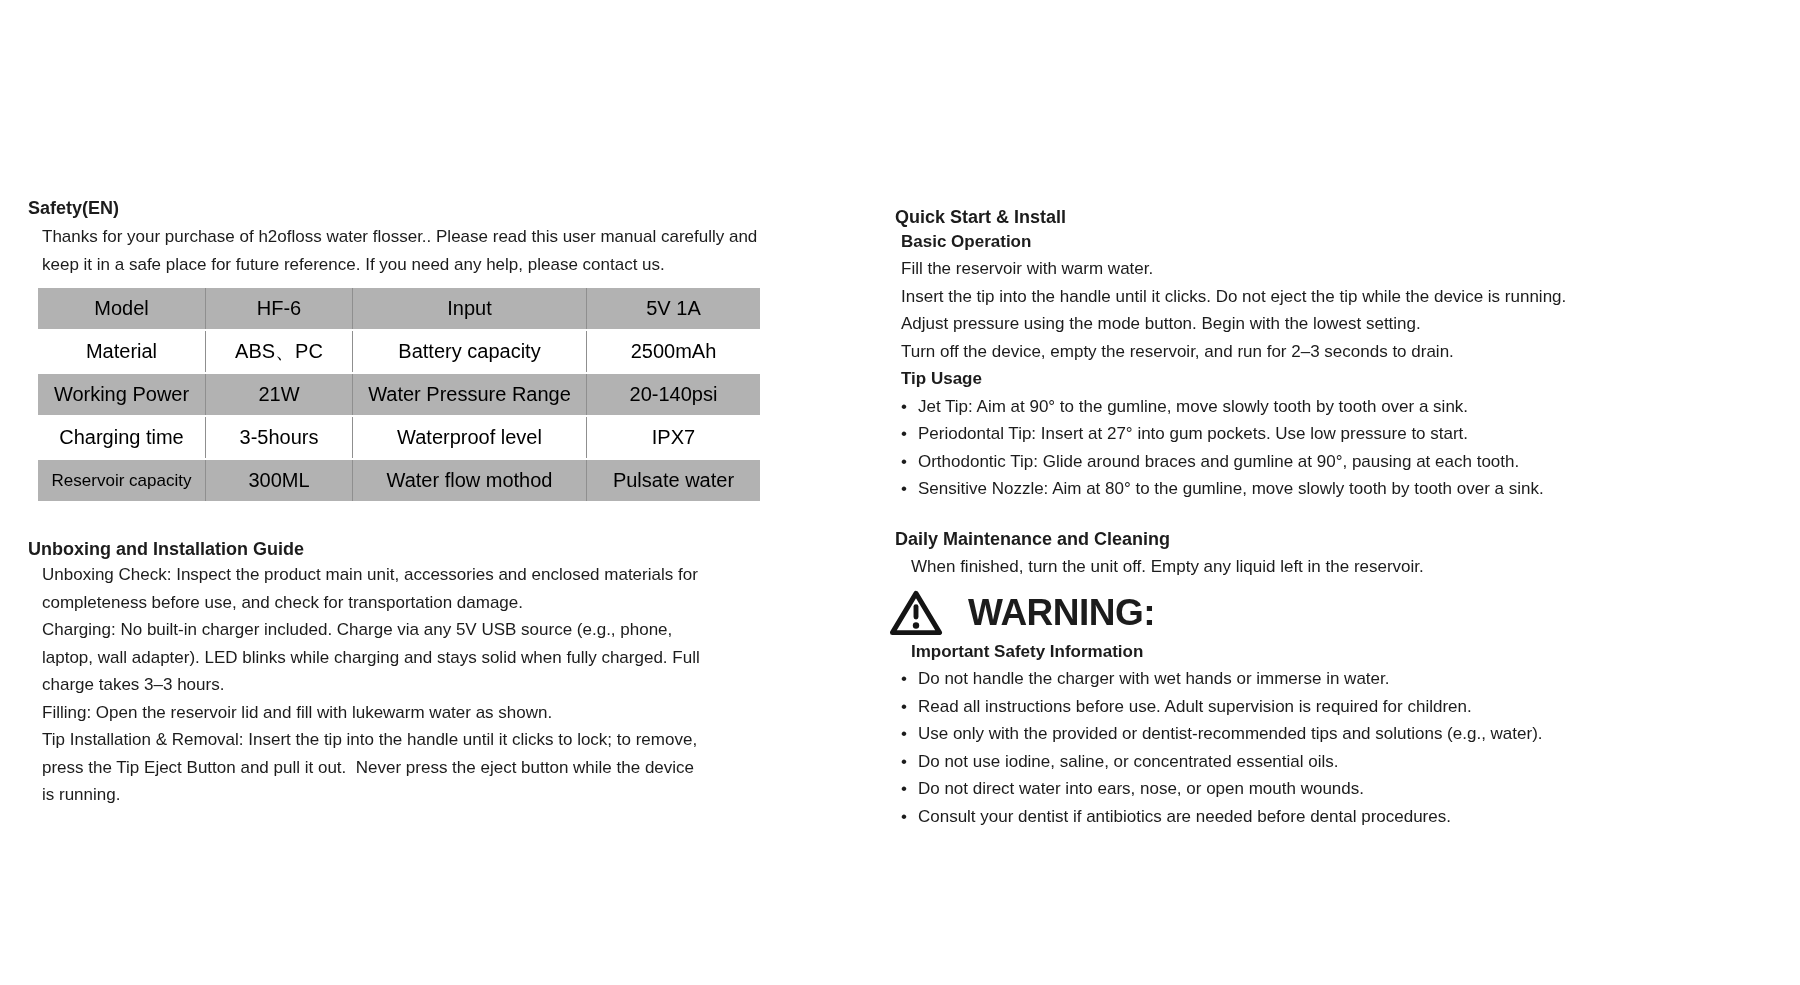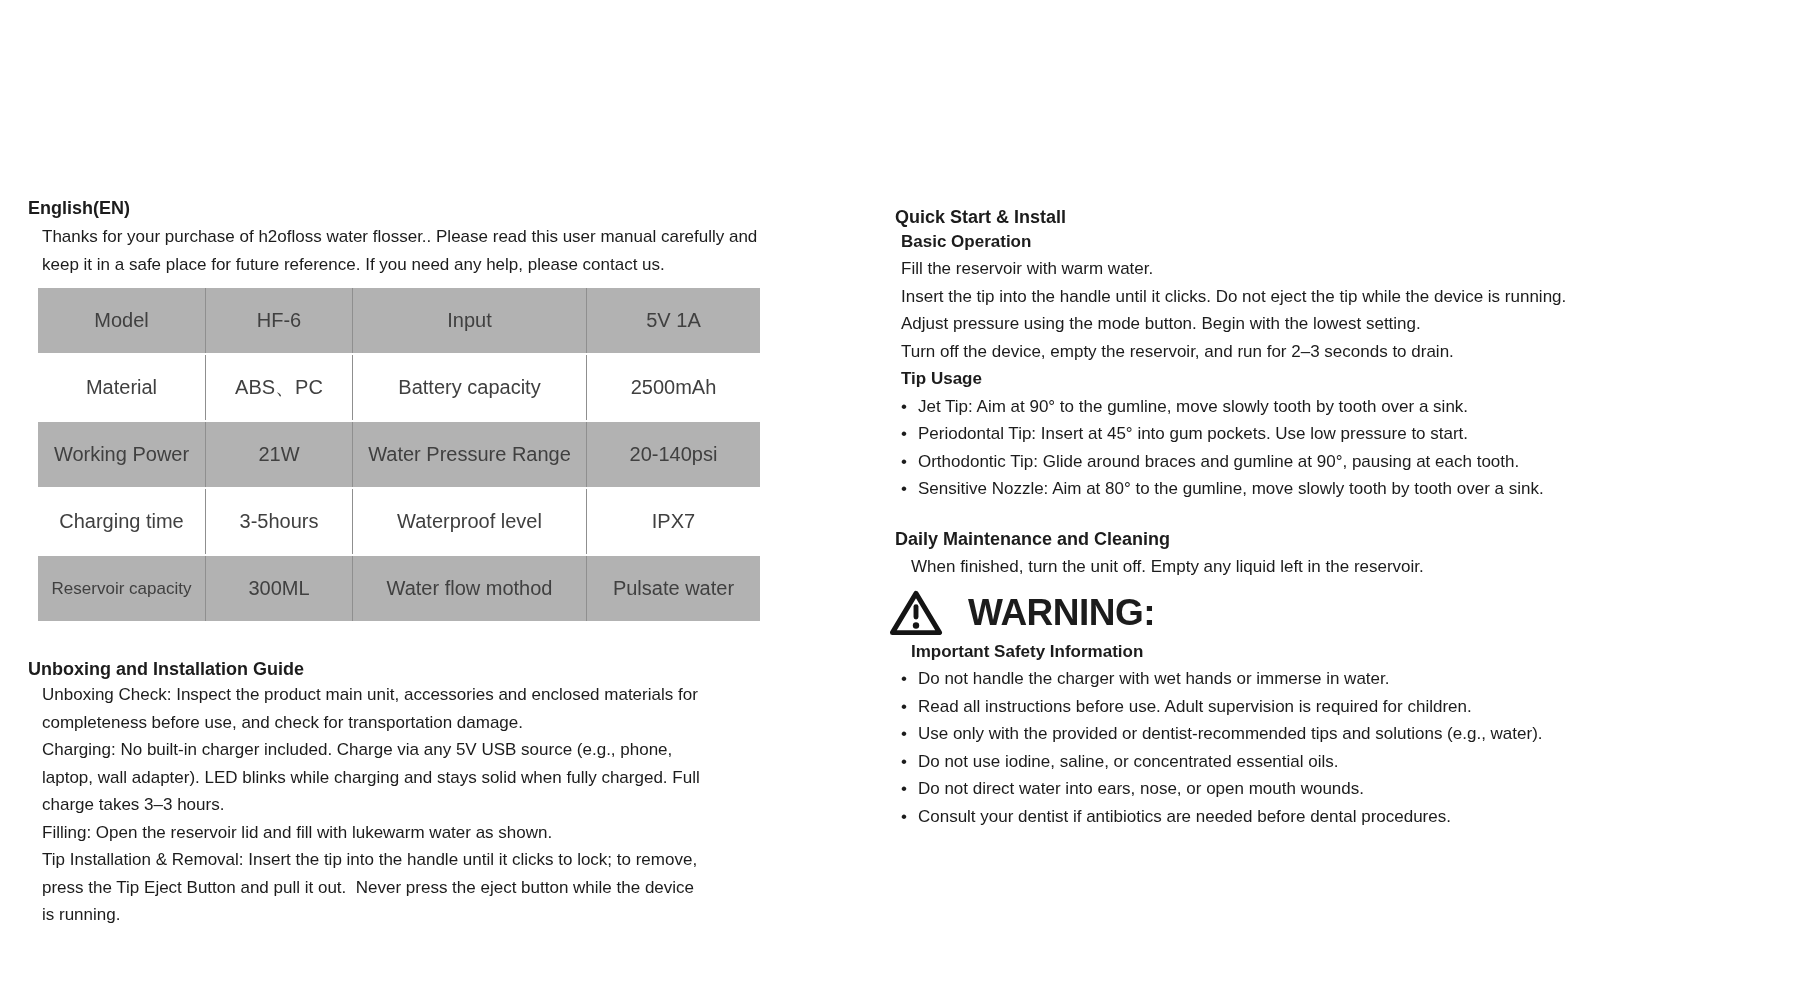--- a/index.html
+++ b/index.html
@@ -16,22 +16,22 @@
   .h-sub     { font-size:17px; font-weight:bold; line-height:26px; }
   .body-text { font-size:17px; line-height:27.5px; white-space:pre-wrap; }
 
   .intro { margin:3px 0 0 14px; width:722px; }
   .left-par { margin-left:14px; width:668px; }
   .h-unboxing { margin-top:34px; }
 
   
   table.spec { border-collapse:separate; border-spacing:0 2px; margin:8px 0 0 10px; width:722px; table-layout:fixed; }
   table.spec td {
-    height:65px; text-align:center; vertical-align:middle;
-    font-size:20px; color:#404040; border-left:1px solid #8f8f8f;
+    height:41px; text-align:center; vertical-align:middle;
+    font-size:20px; color:#000000; border-left:1px solid #8f8f8f;
     overflow:hidden; padding:0 2px;
   }
   table.spec td:first-child { border-left:none; }
   table.spec tr.gray td { background:#b2b2b2; }
   table.spec td.small { font-size:17px; }
 
   
   .r-indent  { margin-left:6px; }
   .r-indent2 { margin-left:16px; }
   .bullet-row { display:flex; margin-left:6px; }
@@ -41,21 +41,21 @@
   .warning-row { display:flex; align-items:center; gap:25px; margin:7px 0 0 -6px; height:52px; }
   .warning-title { font-size:37px; font-weight:bold; letter-spacing:-0.5px; line-height:52px; }
   .warning-svg { display:block; }
 </style>
 </head>
 <body>
 
 <div class="page">
 
   <section class="col-left">
-    <h2 class="h-section">English(EN)</h2>
+    <h2 class="h-section">Safety(EN)</h2>
     <p class="body-text intro">Thanks for your purchase of h2ofloss water flosser.. Please read this user manual carefully and keep it in a safe place for future reference. If you need any help, please contact us.</p>
 
     <table class="spec">
       <colgroup>
         <col style="width:167px">
           <col style="width:147px">
           <col style="width:234px">
           <col style="width:174px">
       </colgroup>
       <tbody>
@@ -107,21 +107,21 @@
     <p class="body-text r-indent">Insert the tip into the handle until it clicks. Do not eject the tip while the device is running.</p>
     <p class="body-text r-indent">Adjust pressure using the mode button. Begin with the lowest setting.</p>
     <p class="body-text r-indent">Turn off the device, empty the reservoir, and run for 2–3 seconds to drain.</p>
 
     <h4 class="h-sub r-indent" style="line-height:27.5px">Tip Usage</h4>
 
     <div class="bullet-row">
       <span class="body-text">Jet Tip: Aim at 90° to the gumline, move slowly tooth by tooth over a sink.</span>
     </div>
     <div class="bullet-row">
-      <span class="body-text">Periodontal Tip: Insert at 45° into gum pockets. Use low pressure to start.</span>
+      <span class="body-text">Periodontal Tip: Insert at 27° into gum pockets. Use low pressure to start.</span>
     </div>
     <div class="bullet-row">
       <span class="body-text">Orthodontic Tip: Glide around braces and gumline at 90°, pausing at each tooth.</span>
     </div>
     <div class="bullet-row">
       <span class="body-text">Sensitive Nozzle: Aim at 80° to the gumline, move slowly tooth by tooth over a sink.</span>
     </div>
 
     <h3 class="h-section h-maint">Daily Maintenance and Cleaning</h3>
     <p class="body-text r-indent2">When finished, turn the unit off. Empty any liquid left in the reservoir.</p>

